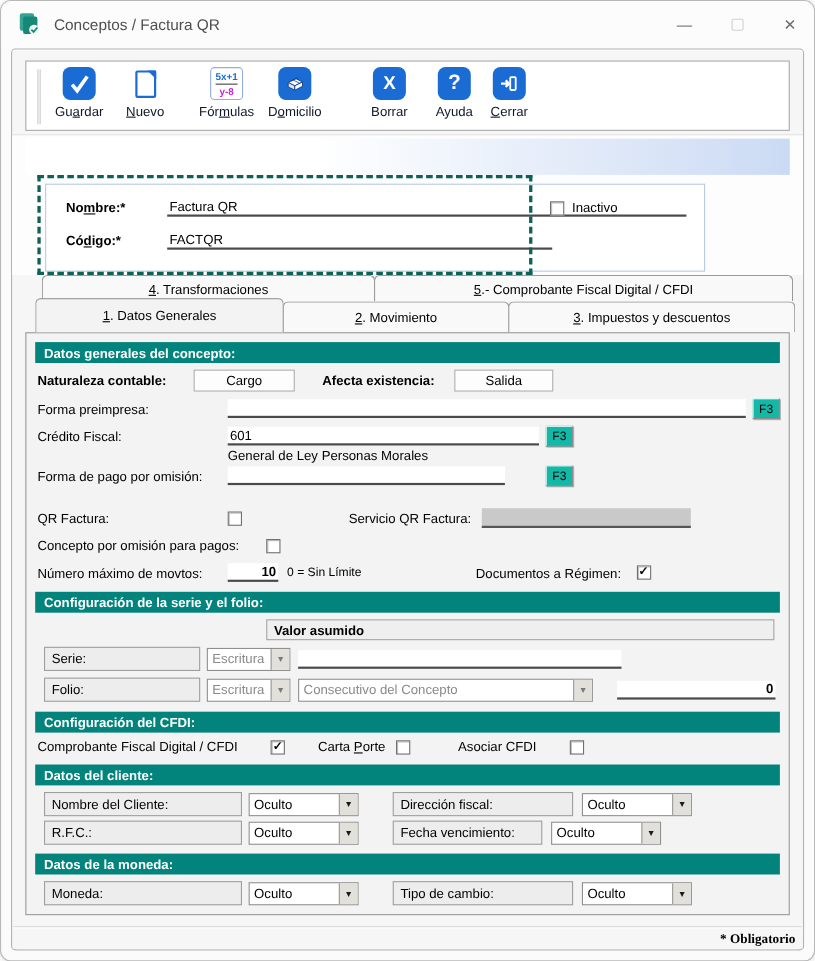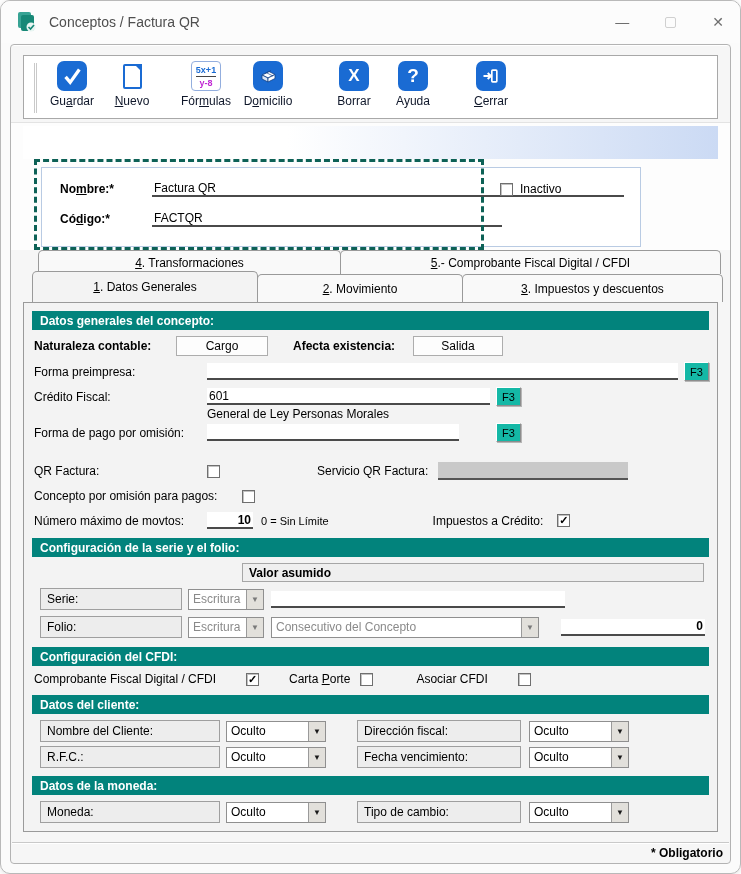--- a/index.html
+++ b/index.html
@@ -78,21 +78,21 @@
   .combo-text{flex:1;display:flex;align-items:center;padding:0 4px;overflow:hidden;white-space:nowrap;}
   .combo-arrow{width:17px;background:#e2e0db;border-left:1px solid #9a9a9a;display:flex;align-items:center;
     justify-content:center;font-size:8px;color:#1a1a1a;}
   .combo.disabled .combo-text{color:#8a8a8a;}
   .combo.disabled .combo-arrow{color:#7a7a7a;}
   .vabox{margin-left:208px;width:462px;height:19px;background:#efefef;border:1px solid #a6a6a6;
     display:flex;align-items:center;padding-left:6px;font-weight:bold;}
   
   .statusrow{position:absolute;left:1px;right:1px;bottom:0;height:21px;border-top:1px solid #c9c9c9;
     box-shadow:inset 0 1px 0 #fff;display:flex;align-items:center;justify-content:flex-end;
-    padding-right:6px;font-weight:bold;background:#f6f6f6;border-radius:0 0 4px 4px;}
+    padding-right:6px;font-weight:bold;background:#f6f6f6;border-radius:0 0 4px 4px;font-family:Liberation Serif, serif;}
 </style>
 </head>
 <body>
 
 <div class="window">
 
   <div class="titlebar">
     <span class="app-icon">
       <svg width="22" height="22" viewBox="0 0 22 22">
         <rect x="2" y="1" width="13" height="16" rx="2" fill="#37a394"></rect>
@@ -156,21 +156,21 @@
       <div class="tbtn" style="margin-left:36px">
         <span class="ticon" style="font-size:17px">X</span>
         <span class="tlabel"><span>Borrar</span><span class="mn"></span><span></span></span>
       </div>
 
       <div class="tbtn" style="margin-left:9px">
         <span class="ticon">?</span>
         <span class="tlabel"><span>Ayuda</span><span class="mn"></span><span></span></span>
       </div>
 
-      <div class="tbtn" style="margin-left:28px">
+      <div class="tbtn" style="">
         <span class="ticon">
           <svg width="20" height="20" viewBox="0 0 24 24">
             <rect x="12" y="4" width="8" height="16" rx="2" fill="#fff"></rect>
             <rect x="14" y="6" width="4" height="12" fill="#1A6BD3"></rect>
             <path d="M3 12 h8 M8 8.5 L12 12 L8 15.5" stroke="#fff" stroke-width="2.4" fill="none"></path>
           </svg>
         </span>
         <span class="tlabel"><span></span><span class="mn">C</span><span>errar</span></span>
       </div>
     </div>
@@ -261,21 +261,21 @@
 
       <div class="row" style="margin-top:9px">
         <span style="width:208px;flex:none">Concepto por omisión para pagos:</span>
         <span class="cb"></span>
       </div>
 
       <div class="row" style="margin-top:9px">
         <span class="w173">Número máximo de movtos:</span>
         <input class="hline b" style="width: 46px; text-align: right;" value="10">
         <span style="margin-left:8px;font-size:11px">0 = Sin Límite</span>
-        <span style="margin-left:104px">Impuestos a Crédito:</span>
+        <span style="margin-left:104px">Documentos a Régimen:</span>
         <span class="cb" style="margin-left:14px">
             <span>✓</span>
           </span>
       </div>
 
       <div class="bar" style="margin-top:9px">Configuración de la serie y el folio:</div>
 
       <div class="row">
         <span class="vabox">Valor asumido</span>
       </div>
@@ -329,21 +329,21 @@
             <span class="combo-arrow">▼</span>
           </span>
       </div>
 
       <div class="row" style="margin-top:4px">
         <span class="lblbox" style="margin-left:6px;width:180px">R.F.C.:</span>
         <span class="combo" style="margin-left:6px;width:100px">
             <span class="combo-text">Oculto</span>
             <span class="combo-arrow">▼</span>
           </span>
-        <span class="lblbox" style="margin-left:31px;width:164px">Fecha vencimiento:</span>
+        <span class="lblbox" style="margin-left:31px;width:136px">Fecha vencimiento:</span>
         <span class="combo" style="margin-left:8px;width:100px">
             <span class="combo-text">Oculto</span>
             <span class="combo-arrow">▼</span>
           </span>
       </div>
 
       <div class="bar" style="margin-top:8px">Datos de la moneda:</div>
 
       <div class="row">
         <span class="lblbox" style="margin-left:6px;width:180px">Moneda:</span>

